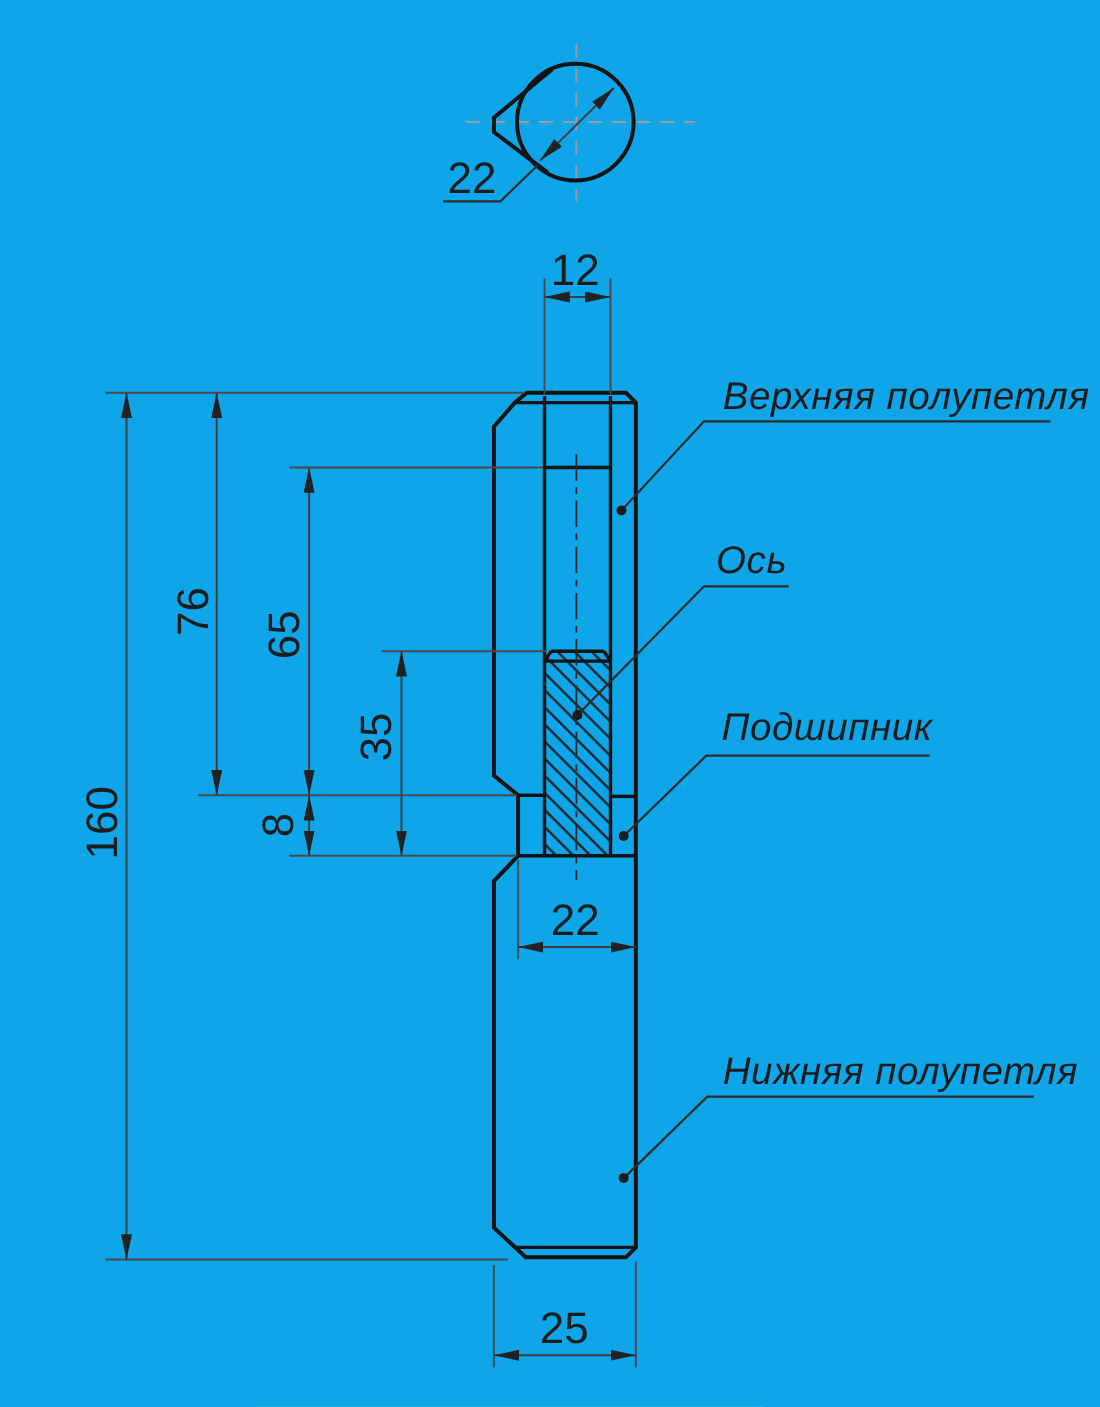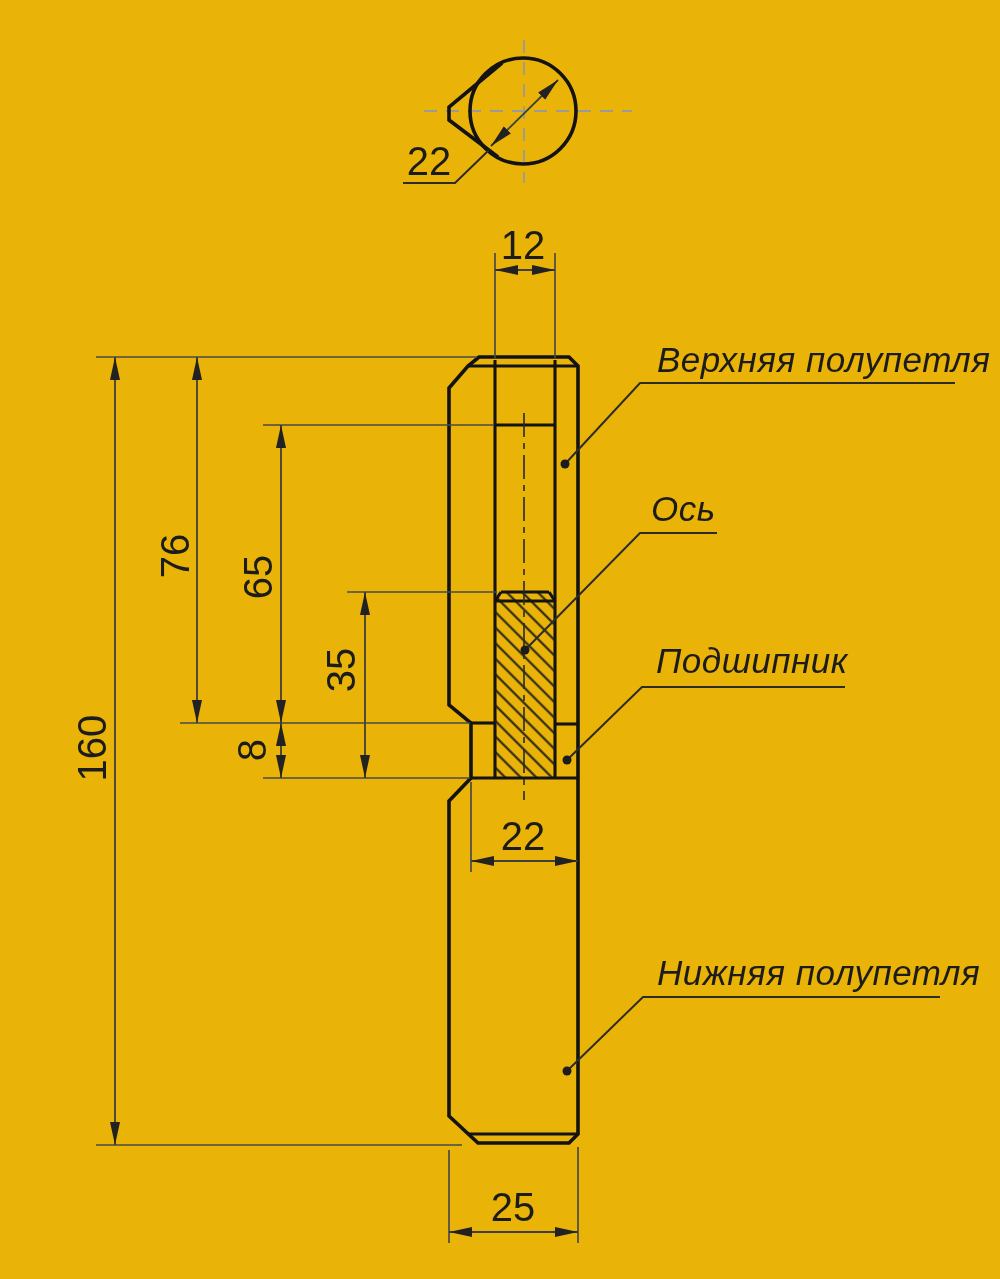--- a/index.html
+++ b/index.html
@@ -4,21 +4,21 @@
 <style>
   html, body {
     margin: 0;
     padding: 0;
     background: #ffffff;
   }
   .stage {
     position: relative;
     width: 1000px;
     height: 1279px;
-    background: #eab308;
+    background: #0ea5e9;
     overflow: hidden;
     text-align: center;
   }
   svg { display: block; }
   .body-line {
     stroke: #131313;
     stroke-width: 3.6;
     fill: none;
     stroke-linejoin: miter;
     stroke-linecap: butt;

